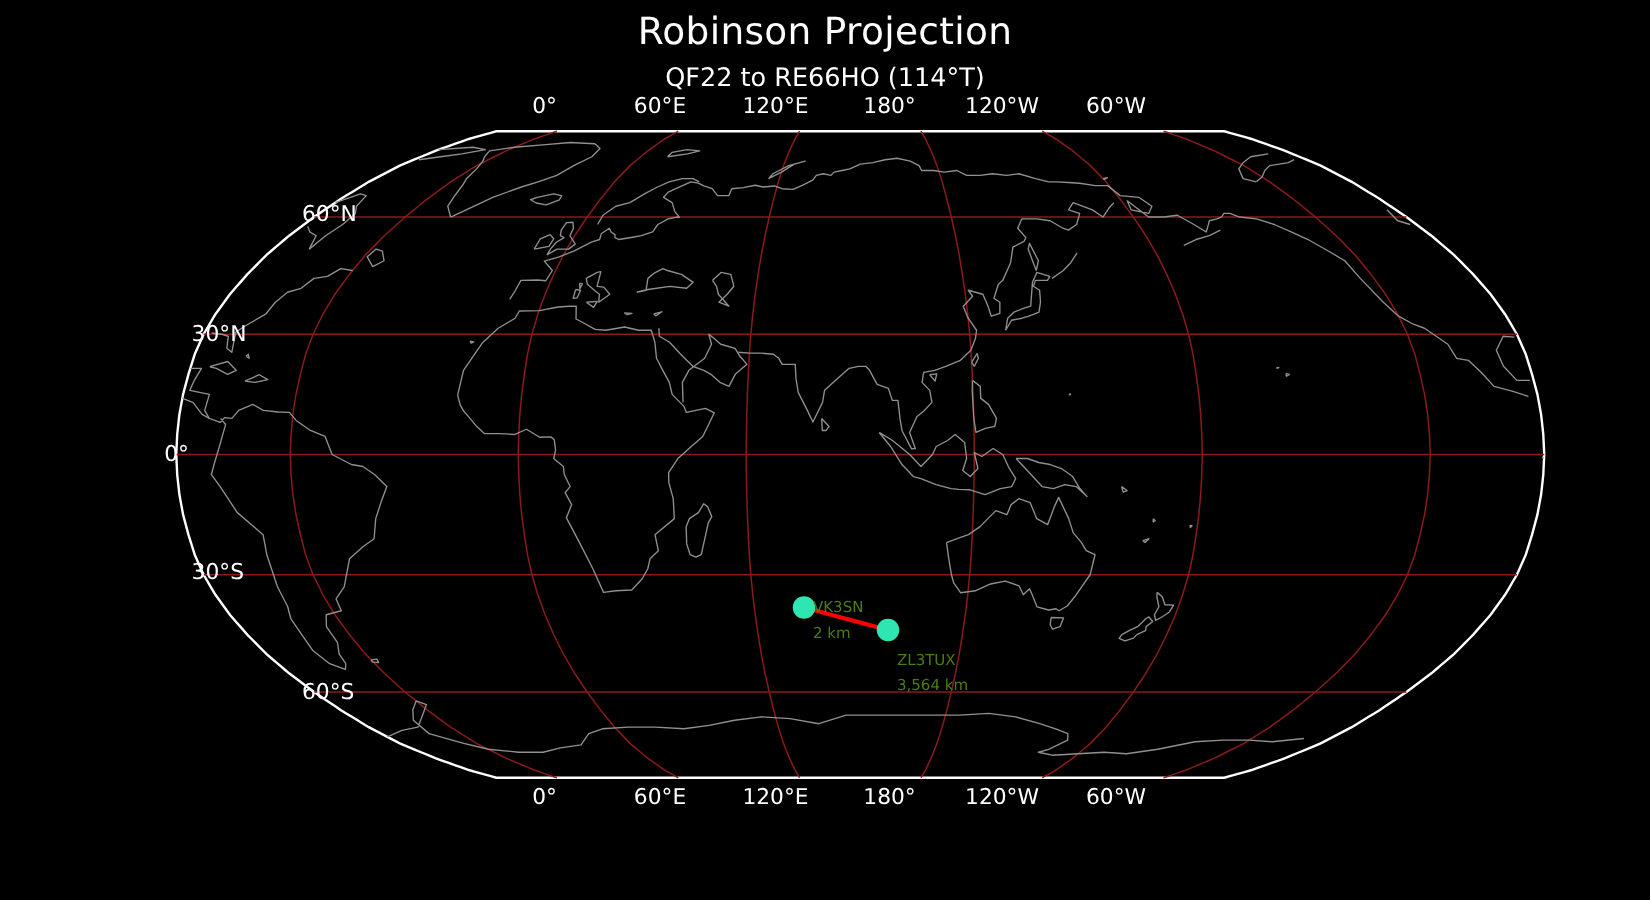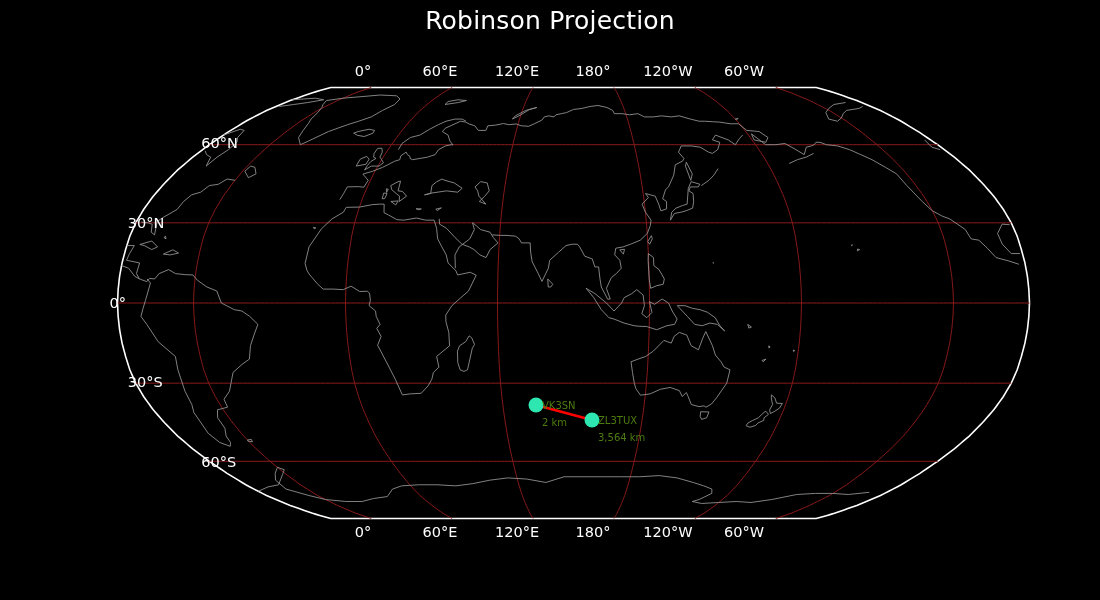--- a/index.html
+++ b/index.html
@@ -29,20 +29,21 @@
     line-height:17px;
   }
   .ptlabel .dist{display:block;}
 </style>
 </head>
 <body>
 
 <div id="stage">
 
   <div class="title">Robinson Projection</div>
+  <div class="subtitle">QF22 to RE66HO (114°T)</div>
 
   <div id="mapwrap">
     <svg class="mapsvg" viewBox="0 0 1100 600" preserveAspectRatio="none">
 
       <g id="gBoundary">
           <path d="M816.18,518.50L819.83,517.47L823.48,516.44L827.13,515.41L830.78,514.38L834.42,513.35L838.90,511.77L843.38,510.19L847.86,508.60L852.33,507.02L856.81,505.44L861.55,503.47L866.28,501.49L871.01,499.52L875.75,497.54L880.48,495.57L884.62,493.41L888.76,491.25L892.90,489.09L897.04,486.93L901.18,484.77L904.93,482.48L908.68,480.19L912.43,477.90L916.17,475.60L919.92,473.31L923.47,470.91L927.02,468.51L930.57,466.11L934.11,463.71L937.66,461.31L940.98,458.82L944.30,456.33L947.62,453.85L950.94,451.36L954.26,448.87L957.26,446.32L960.26,443.76L963.26,441.20L966.26,438.65L969.26,436.09L971.84,433.49L974.42,430.88L977.01,428.27L979.59,425.66L982.17,423.06L984.48,420.41L986.80,417.77L989.12,415.13L991.43,412.49L993.75,409.84L995.67,407.18L997.60,404.52L999.52,401.85L1001.45,399.19L1003.37,396.53L1004.95,393.85L1006.53,391.18L1008.10,388.51L1009.68,385.84L1011.26,383.17L1012.45,380.49L1013.63,377.82L1014.82,375.15L1016.00,372.48L1017.19,369.81L1018.03,367.13L1018.87,364.46L1019.71,361.79L1020.54,359.12L1021.38,356.44L1022.09,353.77L1022.81,351.10L1023.52,348.43L1024.23,345.76L1024.94,343.08L1025.43,340.41L1025.92,337.74L1026.42,335.07L1026.91,332.39L1027.40,329.72L1027.69,327.05L1027.99,324.38L1028.28,321.71L1028.57,319.03L1028.86,316.36L1028.99,313.69L1029.12,311.02L1029.24,308.34L1029.37,305.67L1029.50,303.00L1029.37,300.33L1029.24,297.66L1029.12,294.98L1028.99,292.31L1028.86,289.64L1028.57,286.97L1028.28,284.29L1027.99,281.62L1027.69,278.95L1027.40,276.28L1026.91,273.61L1026.42,270.93L1025.92,268.26L1025.43,265.59L1024.94,262.92L1024.23,260.24L1023.52,257.57L1022.81,254.90L1022.09,252.23L1021.38,249.56L1020.54,246.88L1019.71,244.21L1018.87,241.54L1018.03,238.87L1017.19,236.19L1016.00,233.52L1014.82,230.85L1013.63,228.18L1012.45,225.51L1011.26,222.83L1009.68,220.16L1008.10,217.49L1006.53,214.82L1004.95,212.15L1003.37,209.47L1001.45,206.81L999.52,204.15L997.60,201.48L995.67,198.82L993.75,196.16L991.43,193.51L989.12,190.87L986.80,188.23L984.48,185.59L982.17,182.94L979.59,180.34L977.01,177.73L974.42,175.12L971.84,172.51L969.26,169.91L966.26,167.35L963.26,164.80L960.26,162.24L957.26,159.68L954.26,157.13L950.94,154.64L947.62,152.15L944.30,149.67L940.98,147.18L937.66,144.69L934.11,142.29L930.57,139.89L927.02,137.49L923.47,135.09L919.92,132.69L916.17,130.40L912.43,128.10L908.68,125.81L904.93,123.52L901.18,121.23L897.04,119.07L892.90,116.91L888.76,114.75L884.62,112.59L880.48,110.43L875.75,108.46L871.01,106.48L866.28,104.51L861.55,102.53L856.81,100.56L852.33,98.98L847.86,97.40L843.38,95.81L838.90,94.23L834.42,92.65L830.78,91.62L827.13,90.59L823.48,89.56L819.83,88.53L816.18,87.50L816.18,87.50L813.49,87.50L810.79,87.50L808.09,87.50L805.40,87.50L802.70,87.50L800.00,87.50L797.31,87.50L794.61,87.50L791.91,87.50L789.22,87.50L786.52,87.50L783.83,87.50L781.13,87.50L778.43,87.50L775.74,87.50L773.04,87.50L770.34,87.50L767.65,87.50L764.95,87.50L762.25,87.50L759.56,87.50L756.86,87.50L754.16,87.50L751.47,87.50L748.77,87.50L746.07,87.50L743.38,87.50L740.68,87.50L737.99,87.50L735.29,87.50L732.59,87.50L729.90,87.50L727.20,87.50L724.50,87.50L721.81,87.50L719.11,87.50L716.41,87.50L713.72,87.50L711.02,87.50L708.32,87.50L705.63,87.50L702.93,87.50L700.23,87.50L697.54,87.50L694.84,87.50L692.15,87.50L689.45,87.50L686.75,87.50L684.06,87.50L681.36,87.50L678.66,87.50L675.97,87.50L673.27,87.50L670.57,87.50L667.88,87.50L665.18,87.50L662.48,87.50L659.79,87.50L657.09,87.50L654.39,87.50L651.70,87.50L649.00,87.50L646.30,87.50L643.61,87.50L640.91,87.50L638.22,87.50L635.52,87.50L632.82,87.50L630.13,87.50L627.43,87.50L624.73,87.50L622.04,87.50L619.34,87.50L616.64,87.50L613.95,87.50L611.25,87.50L608.55,87.50L605.86,87.50L603.16,87.50L600.46,87.50L597.77,87.50L595.07,87.50L592.38,87.50L589.68,87.50L586.98,87.50L584.29,87.50L581.59,87.50L578.89,87.50L576.20,87.50L573.50,87.50L570.80,87.50L568.11,87.50L565.41,87.50L562.71,87.50L560.02,87.50L557.32,87.50L554.62,87.50L551.93,87.50L549.23,87.50L546.54,87.50L543.84,87.50L541.14,87.50L538.45,87.50L535.75,87.50L533.05,87.50L530.36,87.50L527.66,87.50L524.96,87.50L522.27,87.50L519.57,87.50L516.87,87.50L514.18,87.50L511.48,87.50L508.78,87.50L506.09,87.50L503.39,87.50L500.70,87.50L498.00,87.50L495.30,87.50L492.61,87.50L489.91,87.50L487.21,87.50L484.52,87.50L481.82,87.50L479.12,87.50L476.43,87.50L473.73,87.50L471.03,87.50L468.34,87.50L465.64,87.50L462.94,87.50L460.25,87.50L457.55,87.50L454.85,87.50L452.16,87.50L449.46,87.50L446.77,87.50L444.07,87.50L441.37,87.50L438.68,87.50L435.98,87.50L433.28,87.50L430.59,87.50L427.89,87.50L425.19,87.50L422.50,87.50L419.80,87.50L417.10,87.50L414.41,87.50L411.71,87.50L409.01,87.50L406.32,87.50L403.62,87.50L400.93,87.50L398.23,87.50L395.53,87.50L392.84,87.50L390.14,87.50L387.44,87.50L384.75,87.50L382.05,87.50L379.35,87.50L376.66,87.50L373.96,87.50L371.26,87.50L368.57,87.50L365.87,87.50L363.17,87.50L360.48,87.50L357.78,87.50L355.09,87.50L352.39,87.50L349.69,87.50L347.00,87.50L344.30,87.50L341.60,87.50L338.91,87.50L336.21,87.50L333.51,87.50L330.82,87.50L330.82,87.50L327.17,88.53L323.52,89.56L319.87,90.59L316.22,91.62L312.58,92.65L308.10,94.23L303.62,95.81L299.14,97.40L294.67,98.98L290.19,100.56L285.45,102.53L280.72,104.51L275.99,106.48L271.25,108.46L266.52,110.43L262.38,112.59L258.24,114.75L254.10,116.91L249.96,119.07L245.82,121.23L242.07,123.52L238.32,125.81L234.57,128.10L230.83,130.40L227.08,132.69L223.53,135.09L219.98,137.49L216.43,139.89L212.89,142.29L209.34,144.69L206.02,147.18L202.70,149.67L199.38,152.15L196.06,154.64L192.74,157.13L189.74,159.68L186.74,162.24L183.74,164.80L180.74,167.35L177.74,169.91L175.16,172.51L172.58,175.12L169.99,177.73L167.41,180.34L164.83,182.94L162.52,185.59L160.20,188.23L157.88,190.87L155.57,193.51L153.25,196.16L151.33,198.82L149.40,201.48L147.48,204.15L145.55,206.81L143.63,209.47L142.05,212.15L140.47,214.82L138.90,217.49L137.32,220.16L135.74,222.83L134.55,225.51L133.37,228.18L132.18,230.85L131.00,233.52L129.81,236.19L128.97,238.87L128.13,241.54L127.29,244.21L126.46,246.88L125.62,249.56L124.91,252.23L124.19,254.90L123.48,257.57L122.77,260.24L122.06,262.92L121.57,265.59L121.08,268.26L120.58,270.93L120.09,273.61L119.60,276.28L119.31,278.95L119.01,281.62L118.72,284.29L118.43,286.97L118.14,289.64L118.01,292.31L117.88,294.98L117.76,297.66L117.63,300.33L117.50,303.00L117.63,305.67L117.76,308.34L117.88,311.02L118.01,313.69L118.14,316.36L118.43,319.03L118.72,321.71L119.01,324.38L119.31,327.05L119.60,329.72L120.09,332.39L120.58,335.07L121.08,337.74L121.57,340.41L122.06,343.08L122.77,345.76L123.48,348.43L124.19,351.10L124.91,353.77L125.62,356.44L126.46,359.12L127.29,361.79L128.13,364.46L128.97,367.13L129.81,369.81L131.00,372.48L132.18,375.15L133.37,377.82L134.55,380.49L135.74,383.17L137.32,385.84L138.90,388.51L140.47,391.18L142.05,393.85L143.63,396.53L145.55,399.19L147.48,401.85L149.40,404.52L151.33,407.18L153.25,409.84L155.57,412.49L157.88,415.13L160.20,417.77L162.52,420.41L164.83,423.06L167.41,425.66L169.99,428.27L172.58,430.88L175.16,433.49L177.74,436.09L180.74,438.65L183.74,441.20L186.74,443.76L189.74,446.32L192.74,448.87L196.06,451.36L199.38,453.85L202.70,456.33L206.02,458.82L209.34,461.31L212.89,463.71L216.43,466.11L219.98,468.51L223.53,470.91L227.08,473.31L230.83,475.60L234.57,477.90L238.32,480.19L242.07,482.48L245.82,484.77L249.96,486.93L254.10,489.09L258.24,491.25L262.38,493.41L266.52,495.57L271.25,497.54L275.99,499.52L280.72,501.49L285.45,503.47L290.19,505.44L294.67,507.02L299.14,508.60L303.62,510.19L308.10,511.77L312.58,513.35L316.22,514.38L319.87,515.41L323.52,516.44L327.17,517.47L330.82,518.50L330.82,518.50L333.51,518.50L336.21,518.50L338.91,518.50L341.60,518.50L344.30,518.50L347.00,518.50L349.69,518.50L352.39,518.50L355.09,518.50L357.78,518.50L360.48,518.50L363.17,518.50L365.87,518.50L368.57,518.50L371.26,518.50L373.96,518.50L376.66,518.50L379.35,518.50L382.05,518.50L384.75,518.50L387.44,518.50L390.14,518.50L392.84,518.50L395.53,518.50L398.23,518.50L400.93,518.50L403.62,518.50L406.32,518.50L409.01,518.50L411.71,518.50L414.41,518.50L417.10,518.50L419.80,518.50L422.50,518.50L425.19,518.50L427.89,518.50L430.59,518.50L433.28,518.50L435.98,518.50L438.68,518.50L441.37,518.50L444.07,518.50L446.77,518.50L449.46,518.50L452.16,518.50L454.85,518.50L457.55,518.50L460.25,518.50L462.94,518.50L465.64,518.50L468.34,518.50L471.03,518.50L473.73,518.50L476.43,518.50L479.12,518.50L481.82,518.50L484.52,518.50L487.21,518.50L489.91,518.50L492.61,518.50L495.30,518.50L498.00,518.50L500.70,518.50L503.39,518.50L506.09,518.50L508.78,518.50L511.48,518.50L514.18,518.50L516.87,518.50L519.57,518.50L522.27,518.50L524.96,518.50L527.66,518.50L530.36,518.50L533.05,518.50L535.75,518.50L538.45,518.50L541.14,518.50L543.84,518.50L546.54,518.50L549.23,518.50L551.93,518.50L554.62,518.50L557.32,518.50L560.02,518.50L562.71,518.50L565.41,518.50L568.11,518.50L570.80,518.50L573.50,518.50L576.20,518.50L578.89,518.50L581.59,518.50L584.29,518.50L586.98,518.50L589.68,518.50L592.38,518.50L595.07,518.50L597.77,518.50L600.46,518.50L603.16,518.50L605.86,518.50L608.55,518.50L611.25,518.50L613.95,518.50L616.64,518.50L619.34,518.50L622.04,518.50L624.73,518.50L627.43,518.50L630.13,518.50L632.82,518.50L635.52,518.50L638.22,518.50L640.91,518.50L643.61,518.50L646.30,518.50L649.00,518.50L651.70,518.50L654.39,518.50L657.09,518.50L659.79,518.50L662.48,518.50L665.18,518.50L667.88,518.50L670.57,518.50L673.27,518.50L675.97,518.50L678.66,518.50L681.36,518.50L684.06,518.50L686.75,518.50L689.45,518.50L692.15,518.50L694.84,518.50L697.54,518.50L700.23,518.50L702.93,518.50L705.63,518.50L708.32,518.50L711.02,518.50L713.72,518.50L716.41,518.50L719.11,518.50L721.81,518.50L724.50,518.50L727.20,518.50L729.90,518.50L732.59,518.50L735.29,518.50L737.99,518.50L740.68,518.50L743.38,518.50L746.07,518.50L748.77,518.50L751.47,518.50L754.16,518.50L756.86,518.50L759.56,518.50L762.25,518.50L764.95,518.50L767.65,518.50L770.34,518.50L773.04,518.50L775.74,518.50L778.43,518.50L781.13,518.50L783.83,518.50L786.52,518.50L789.22,518.50L791.91,518.50L794.61,518.50L797.31,518.50L800.00,518.50L802.70,518.50L805.40,518.50L808.09,518.50L810.79,518.50L813.49,518.50L816.18,518.50Z" fill="none" stroke="#ffffff" stroke-width="1.6"></path>
         </g>
 
       <g id="gGrat">
           <path d="M209.34,461.31L213.38,461.31L217.43,461.31L221.48,461.31L225.52,461.31L229.57,461.31L233.62,461.31L237.66,461.31L241.71,461.31L245.75,461.31L249.80,461.31L253.85,461.31L257.89,461.31L261.94,461.31L265.99,461.31L270.03,461.31L274.08,461.31L278.12,461.31L282.17,461.31L286.22,461.31L290.26,461.31L294.31,461.31L298.36,461.31L302.40,461.31L306.45,461.31L310.49,461.31L314.54,461.31L318.59,461.31L322.63,461.31L326.68,461.31L330.73,461.31L334.77,461.31L338.82,461.31L342.86,461.31L346.91,461.31L350.96,461.31L355.00,461.31L359.05,461.31L363.10,461.31L367.14,461.31L371.19,461.31L375.23,461.31L379.28,461.31L383.33,461.31L387.37,461.31L391.42,461.31L395.47,461.31L399.51,461.31L403.56,461.31L407.60,461.31L411.65,461.31L415.70,461.31L419.74,461.31L423.79,461.31L427.84,461.31L431.88,461.31L435.93,461.31L439.97,461.31L444.02,461.31L448.07,461.31L452.11,461.31L456.16,461.31L460.21,461.31L464.25,461.31L468.30,461.31L472.34,461.31L476.39,461.31L480.44,461.31L484.48,461.31L488.53,461.31L492.58,461.31L496.62,461.31L500.67,461.31L504.71,461.31L508.76,461.31L512.81,461.31L516.85,461.31L520.90,461.31L524.95,461.31L528.99,461.31L533.04,461.31L537.08,461.31L541.13,461.31L545.18,461.31L549.22,461.31L553.27,461.31L557.32,461.31L561.36,461.31L565.41,461.31L569.45,461.31L573.50,461.31L577.55,461.31L581.59,461.31L585.64,461.31L589.68,461.31L593.73,461.31L597.78,461.31L601.82,461.31L605.87,461.31L609.92,461.31L613.96,461.31L618.01,461.31L622.05,461.31L626.10,461.31L630.15,461.31L634.19,461.31L638.24,461.31L642.29,461.31L646.33,461.31L650.38,461.31L654.42,461.31L658.47,461.31L662.52,461.31L666.56,461.31L670.61,461.31L674.66,461.31L678.70,461.31L682.75,461.31L686.79,461.31L690.84,461.31L694.89,461.31L698.93,461.31L702.98,461.31L707.03,461.31L711.07,461.31L715.12,461.31L719.16,461.31L723.21,461.31L727.26,461.31L731.30,461.31L735.35,461.31L739.40,461.31L743.44,461.31L747.49,461.31L751.53,461.31L755.58,461.31L759.63,461.31L763.67,461.31L767.72,461.31L771.77,461.31L775.81,461.31L779.86,461.31L783.90,461.31L787.95,461.31L792.00,461.31L796.04,461.31L800.09,461.31L804.14,461.31L808.18,461.31L812.23,461.31L816.27,461.31L820.32,461.31L824.37,461.31L828.41,461.31L832.46,461.31L836.51,461.31L840.55,461.31L844.60,461.31L848.64,461.31L852.69,461.31L856.74,461.31L860.78,461.31L864.83,461.31L868.88,461.31L872.92,461.31L876.97,461.31L881.01,461.31L885.06,461.31L889.11,461.31L893.15,461.31L897.20,461.31L901.25,461.31L905.29,461.31L909.34,461.31L913.38,461.31L917.43,461.31L921.48,461.31L925.52,461.31L929.57,461.31L933.62,461.31L937.66,461.31" fill="none" stroke="#8b1a1a" stroke-width="1"></path>
@@ -153,17 +154,17 @@
     <div id="latLeft">
         <div class="latlabel" style="top: 143px; left: 201.338px; width: 0px; white-space: nowrap; transform: translate(-100%, -50%);">60°N</div>
         <div class="latlabel" style="top: 223px; left: 127.74px; width: 0px; white-space: nowrap; transform: translate(-100%, -50%);">30°N</div>
         <div class="latlabel" style="top: 303px; left: 109.5px; width: 0px; white-space: nowrap; transform: translate(-100%, -50%);">0°</div>
         <div class="latlabel" style="top: 382px; left: 127.74px; width: 0px; white-space: nowrap; transform: translate(-100%, -50%);">30°S</div>
         <div class="latlabel" style="top: 462px; left: 201.338px; width: 0px; white-space: nowrap; transform: translate(-100%, -50%);">60°S</div>
       </div>
 
     <div id="ptLabels">
         <div class="ptlabel" style="left: 542px; top: 397px;"><span>VK3SN</span><span class="dist">2 km</span></div>
-        <div class="ptlabel" style="left: 598px; top: 412px;"><span>ZL3TUX</span><span class="dist">3,564 km</span></div>
+        <div class="ptlabel" style="left: 598px; top: 432px;"><span>ZL3TUX</span><span class="dist">3,564 km</span></div>
       </div>
   </div>
 
 </div>
 
 </body></html>

